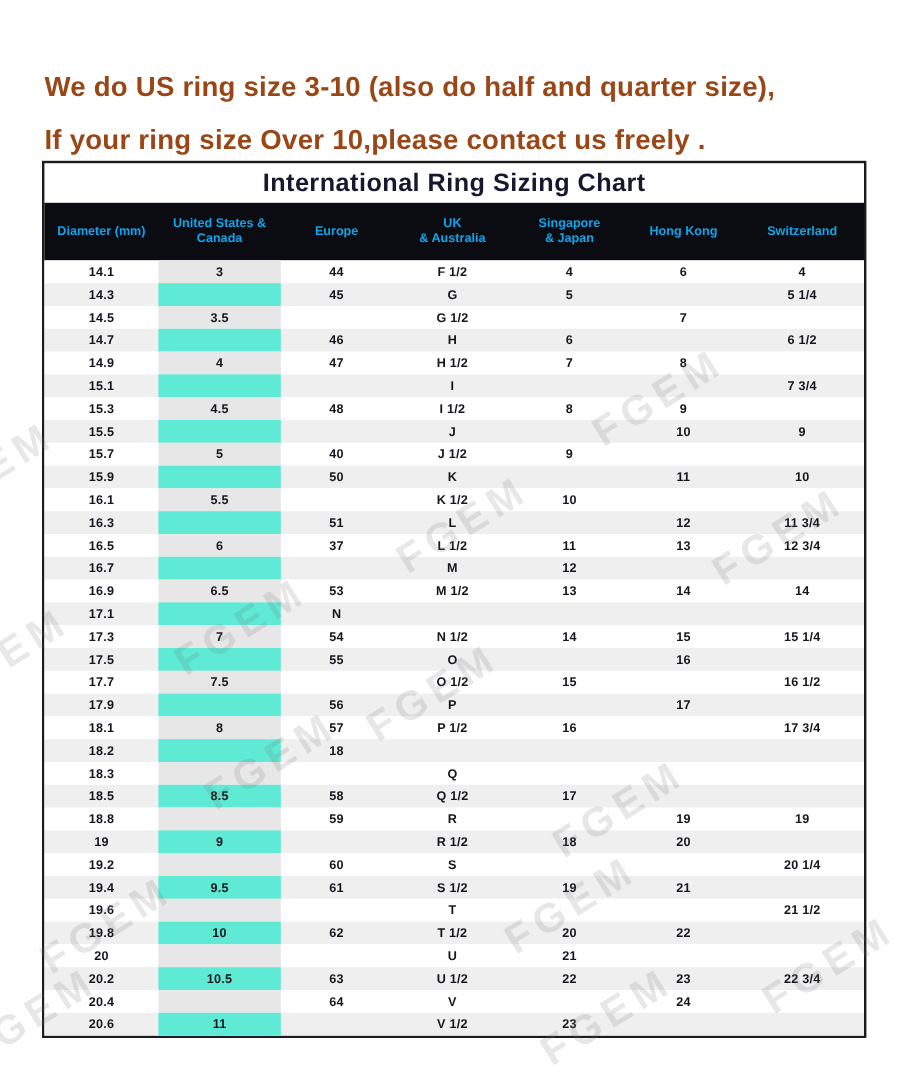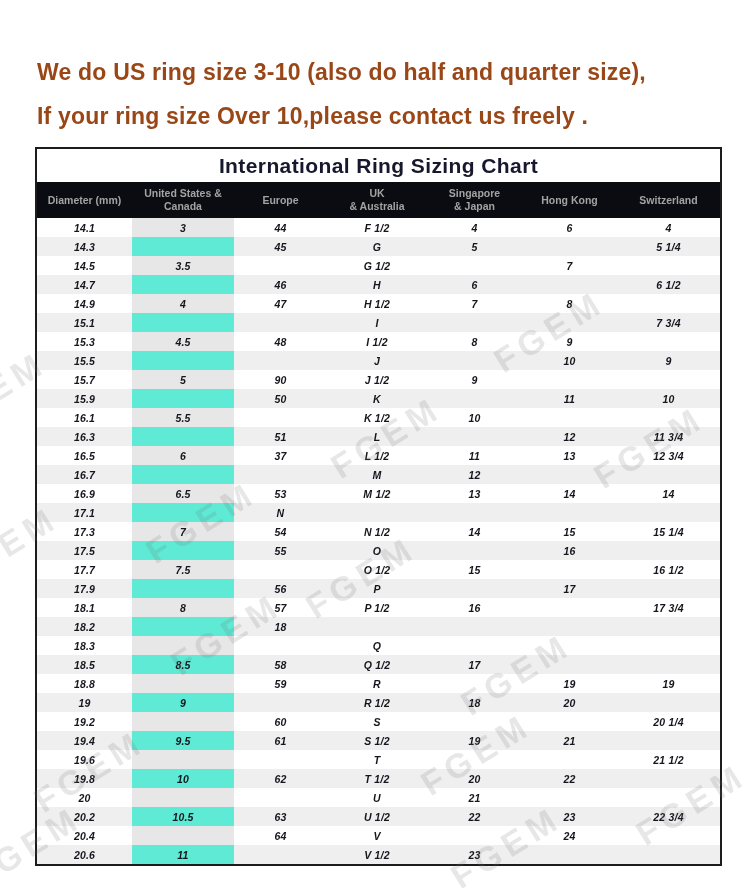--- a/index.html
+++ b/index.html
@@ -6,36 +6,36 @@
   body{
     width:750px;height:889px;background:#ffffff;position:relative;overflow:hidden;
     font-family:"Liberation Sans", sans-serif;
   }
   .intro{
     position:absolute;left:37px;top:50px;
     font-size:23px;font-weight:bold;color:#9a4718;
     line-height:44px;letter-spacing:0.2px;white-space:nowrap;
   }
   .chart{
-    position:absolute;left:35px;top:147px;width:683px;
+    position:absolute;left:35px;top:134px;width:683px;
     border:2px solid #1c1c1c;background:#ffffff;
   }
   .chart-title{
     height:33px;display:flex;align-items:center;justify-content:center;
     font-size:21px;font-weight:bold;color:#17172e;letter-spacing:0.4px;
   }
   .chart-header{
     display:grid;grid-template-columns:95px 102px 93px 100px 95px 95px 103px;
-    background:#0b0b12;color:#a3a3a3;height:36px;
+    background:#0b0b12;color:#0ea5e9;height:48px;
   }
   .hcell{
     display:flex;align-items:center;justify-content:center;text-align:center;
     font-size:10.5px;font-weight:bold;white-space:pre-line;line-height:1.2;
   }
-  .chart-body{display:block;font-style:italic;}
+  .chart-body{display:block;}
   .trow{
     display:grid;grid-template-columns:95px 102px 93px 100px 95px 95px 103px;
     height:19px;background:#ffffff;
   }
   .trow.gray{background:#efefef;}
   .cell{
     display:flex;align-items:center;justify-content:center;
     font-size:10.5px;font-weight:bold;color:#15151d;letter-spacing:0.2px;
   }
   .cell.c1{background:#e7e7e7;}
@@ -141,21 +141,21 @@
         <div class="cell c1"></div>
         <div class="cell c2"></div>
         <div class="cell c3">J</div>
         <div class="cell c4"></div>
         <div class="cell c5">10</div>
         <div class="cell c6">9</div>
       </div>
       <div class="trow">
         <div class="cell c0">15.7</div>
         <div class="cell c1">5</div>
-        <div class="cell c2">90</div>
+        <div class="cell c2">40</div>
         <div class="cell c3">J 1/2</div>
         <div class="cell c4">9</div>
         <div class="cell c5"></div>
         <div class="cell c6"></div>
       </div>
       <div class="trow gray">
         <div class="cell c0">15.9</div>
         <div class="cell c1"></div>
         <div class="cell c2">50</div>
         <div class="cell c3">K</div>

